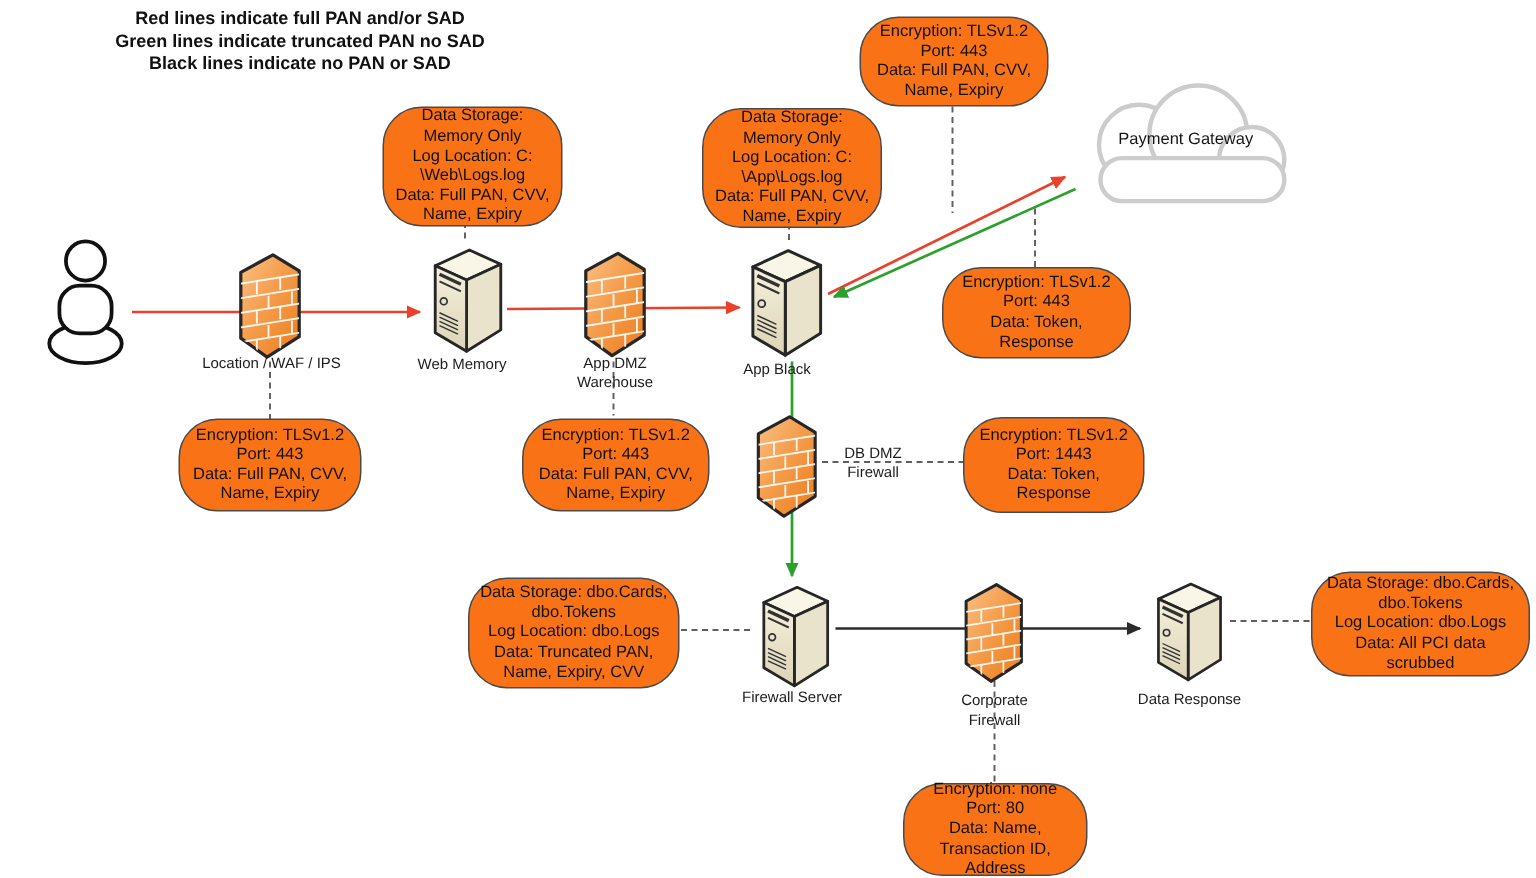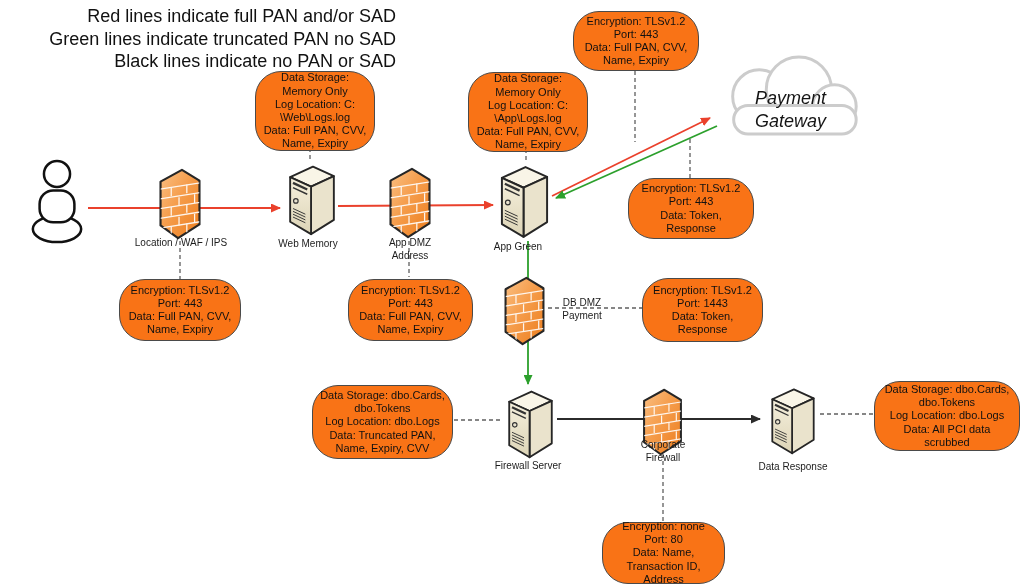--- a/index.html
+++ b/index.html
@@ -2,30 +2,30 @@
 <html style="--red-flow: #ea412c; --green-flow: #2ca02c; --black-flow: #2b2b2b; --connector: #5f5f5f; --firewall-orange: #f08a2e; --server-cream: #f2ecd8; --cloud-gray: #cccccc;"><head>
 <meta charset="utf-8">
 <style>
   html,body{margin:0;padding:0;}
   body{
     width:1024px;height:585px;position:relative;background:#ffffff;overflow:hidden;
     font-family:"Liberation Sans",sans-serif;color:#1a1a1a;
   }
   .legend{
     position:absolute;left:4px;top:5px;width:392px;
-    font-size:18px;line-height:1.25;text-align:right;white-space:pre-line;color:#111;
+    font-size:12px;line-height:1.25;text-align:center;white-space:pre-line;color:#111;font-weight:bold;
   }
   #lines{position:absolute;left:0;top:0;z-index:1;}
   .node{position:absolute;z-index:2;}
   .node svg{display:block;width:100%;height:100%;}
   .nlabel{
     position:absolute;z-index:2;font-size:10px;line-height:1.25;text-align:center;
     white-space:pre-line;color:#1c1c1c;
   }
-  .cloud-label{font-size:18px;color:#151515;z-index:3;font-style:italic;}
+  .cloud-label{font-size:11px;color:#151515;z-index:3;}
   .callout{
     position:absolute;z-index:3;background:#f97316;border:1.6px solid #4a4a4a;border-radius:26px;
     display:flex;align-items:center;justify-content:center;text-align:center;
     font-size:11px;line-height:1.2;white-space:pre-line;padding:3px 7px;box-sizing:border-box;
     color:#111;
   }
   .flow{fill:none;stroke-width:1.8;}
   .flow-red{stroke:var(--red-flow,#e8402e);}
   .flow-green{stroke:var(--green-flow,#2ea32e);}
   .flow-black{stroke:var(--black-flow,#2b2b2b);}
@@ -145,57 +145,57 @@
     </svg>
 </div>
 <div class="nlabel" style="left:272px;top:238px;width:72px">Web Memory</div>
 
 <div class="node" style="left:386px;top:166px;width:48px;height:74px">
   <svg viewBox="0 0 48 76">
       <use href="#sym-firewall"></use>
     </svg>
 </div>
 <div class="nlabel" style="left:379px;top:237px;width:62px">App DMZ
-Address</div>
+Warehouse</div>
 
 <div class="node" style="left:497px;top:161px;width:55px;height:79px">
   <svg viewBox="0 0 56 80">
       <use href="#sym-server"></use>
     </svg>
 </div>
-<div class="nlabel" style="left:487px;top:241px;width:62px">App Green</div>
+<div class="nlabel" style="left:487px;top:241px;width:62px">App Black</div>
 
 <div class="node" style="left:705px;top:52px;width:168px;height:94px">
   <svg viewBox="0 0 170 95">
       <use href="#sym-cloud"></use>
     </svg>
 </div>
 <div class="nlabel cloud-label" style="left:718px;top:87px;width:145px">Payment Gateway</div>
 
 <div class="node" style="left:501px;top:275px;width:47px;height:72px">
   <svg viewBox="0 0 48 76">
       <use href="#sym-firewall"></use>
     </svg>
 </div>
 <div class="nlabel" style="left:551px;top:297px;width:62px">DB DMZ
-Payment</div>
+Firewall</div>
 
 <div class="node" style="left:503px;top:386px;width:55px;height:74px">
   <svg viewBox="0 0 56 80">
       <use href="#sym-server"></use>
     </svg>
 </div>
 <div class="nlabel" style="left:478px;top:460px;width:100px">Firewall Server</div>
 
 <div class="node" style="left:640px;top:387px;width:45px;height:70px">
   <svg viewBox="0 0 48 76">
       <use href="#sym-firewall"></use>
     </svg>
 </div>
-<div class="nlabel" style="left:632px;top:439px;width:62px">Corporate
+<div class="nlabel" style="left:632px;top:462px;width:62px">Corporate
 Firewall</div>
 
 <div class="node" style="left:766px;top:384px;width:54px;height:72px">
   <svg viewBox="0 0 56 80">
       <use href="#sym-server"></use>
     </svg>
 </div>
 <div class="nlabel" style="left:748px;top:461px;width:90px">Data Response</div>
 
 <div class="callout" style="left:573px;top:11px;width:126px;height:60px">Encryption: TLSv1.2

